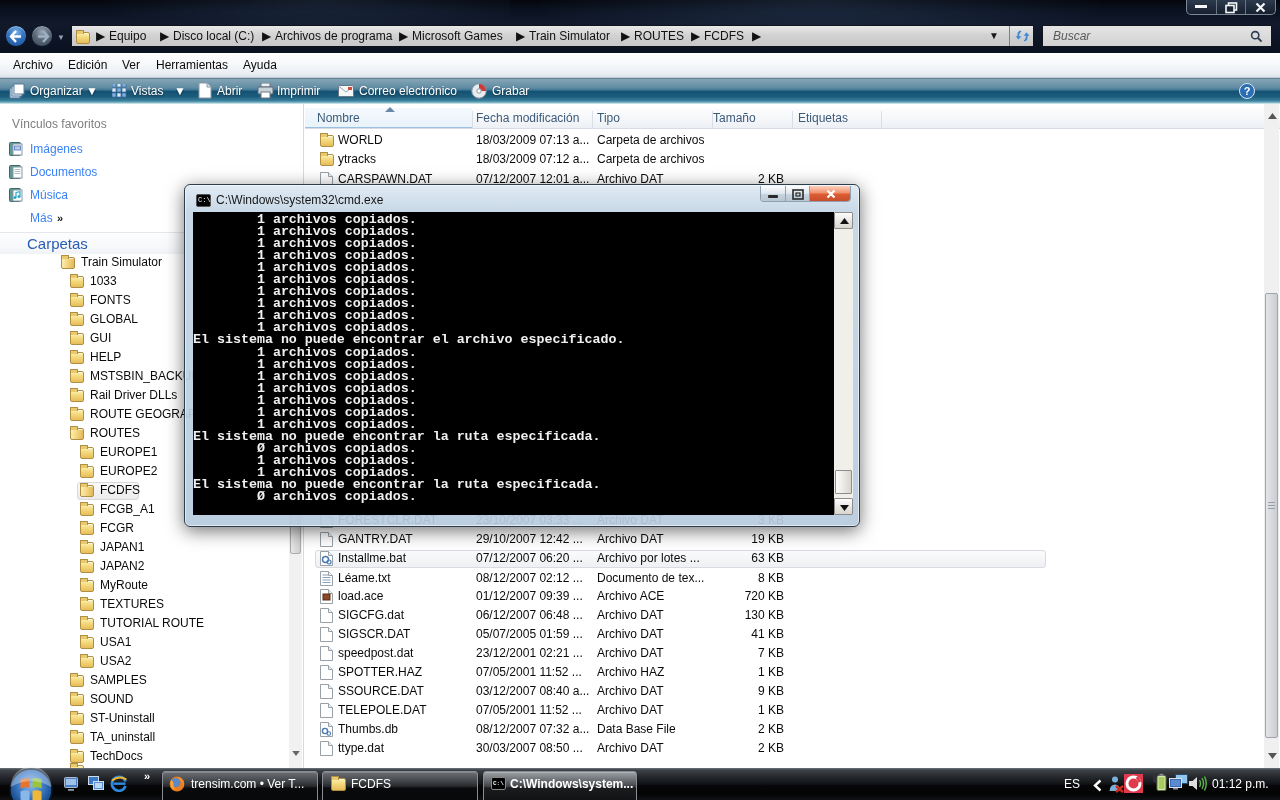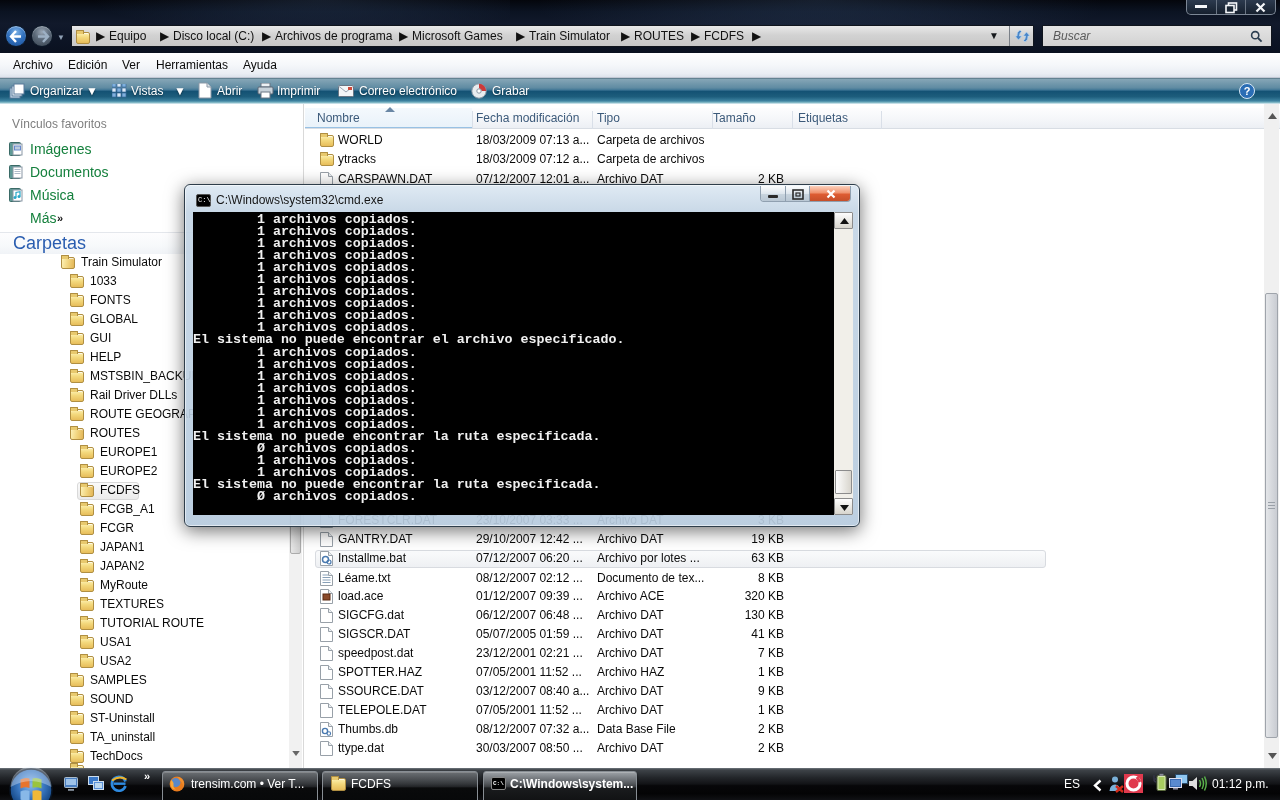--- a/index.html
+++ b/index.html
@@ -23,23 +23,23 @@
 #searchbox{left:1042px;top:25px;width:230px;height:22px;background:linear-gradient(180deg,#e4e4e4,#d2d2d2);border:1px solid #10151d;border-radius:1px}
 #searchbox .ph{position:absolute;left:10px;top:0;height:20px;line-height:20px;font-style:italic;font-size:12px;color:#5a5a5a}
 #menubar{left:0;top:53px;width:1280px;height:25px;background:linear-gradient(180deg,#ffffff,#f5f7fa 50%,#eaeef4 85%,#dde3ec 100%);border-bottom:1px solid #c2c8d4}
 #menubar span{position:absolute;top:0;height:24px;line-height:24px;font-size:12px;color:#0a0a0a}
 #toolbar{left:0;top:78px;width:1280px;height:26px;box-shadow:inset 0 1px 0 rgba(70,100,115,.55);
 background:linear-gradient(180deg,#8aa9b9 0%,#5f8ba2 38%,#3d7494 47%,#135173 50%,#1d5d7c 72%,#3d82a0 88%,#7ab3c2 94%,#c3dde6 98%,#d8eaef 100%)}
 #toolbar .t{position:absolute;top:0;height:26px;line-height:26px;font-size:12px;color:#fff;text-shadow:0 1px 2px rgba(0,0,0,.45)}
 .tsep{color:#cfe0ea;font-size:7px}
 #navpane{left:0;top:104px;width:304px;height:664px;background:#fff;border-right:1px solid #d9d9d9}
 #favhdr{left:12px;top:117px;font-size:12px;color:#7e7e7e}
-.fav{position:absolute;height:16px;line-height:16px;font-size:14px;color:#15803d}
+.fav{position:absolute;height:16px;line-height:16px;font-size:12px;color:#3b82f6}
 #carp{left:0;top:232px;width:303px;height:22px;background:linear-gradient(180deg,#fdfdfe,#f7f9fb 60%,#f0f3f7);border-top:1px solid #e4e7ec}
-#carp span{position:absolute;left:13px;top:0;height:21px;line-height:21px;font-size:18px;color:#2a5db0}
+#carp span{position:absolute;left:27px;top:0;height:21px;line-height:21px;font-size:15px;color:#2a5db0}
 .tr{position:absolute;height:19px;line-height:19px;font-size:12px;color:#0a0a0a;white-space:nowrap}
 .fol{position:absolute;width:14px;height:12px;border:1px solid #b08f42;border-radius:2px;
 background:linear-gradient(180deg,#fdf0ae 0%,#f3d87c 45%,#e7bd5a 100%);box-shadow:inset 0 1px 0 rgba(255,255,255,.7)}
 .fol:before{content:"";position:absolute;left:-1px;top:-3px;width:6px;height:3px;background:#e8c96e;border:1px solid #b08f42;border-bottom:none;border-radius:1px 1px 0 0}
 .folo{background:linear-gradient(100deg,#fdf2b6 0%,#f0d27a 55%,#e2b456 100%)}
 #treesb{left:289px;top:254px;width:13px;height:514px;background:#f1f1f1}
 #treethumb{left:290px;top:460px;width:11px;height:94px;background:linear-gradient(90deg,#e8e8e8,#cfcfcf);border:1px solid #ababab;border-radius:2px}
 #filepane{left:305px;top:104px;width:975px;height:664px;background:#fff}
 #lvhdr{position:absolute;left:0px;top:4px;width:975px;height:21px;background:linear-gradient(180deg,#fdfdfe,#f4f6f9 60%,#eceff4);border-bottom:1px solid #d8dde4}
 #lvhdr .h{position:absolute;top:0;height:21px;line-height:21px;font-size:12px;color:#3c5a7a;white-space:nowrap}
@@ -360,21 +360,21 @@
 <div class="fr" style="left:597px;top:568.5px">Documento de tex...</div>
 <div class="fr" style="left:685px;top:568.5px;width:99px;text-align:right">8 KB</div>
 <svg class="ab" style="left:320px;top:589.2px" width="13" height="15" viewBox="0 0 13 15">
     <path d="M0.5 0.5 H8.5 L12.5 4.5 V14.5 H0.5 Z" fill="#fff" stroke="#98a0a8"></path>
     <path d="M8.5 0.5 V4.5 H12.5" fill="#eceff2" stroke="#98a0a8"></path>
     <rect x="3" y="5" width="7" height="6" fill="#8a4a2a" stroke="#5a2a12"></rect>
   </svg>
 <div class="fr" style="left:338px;top:587.2px">load.ace</div>
 <div class="fr" style="left:476px;top:587.2px">01/12/2007 09:39 ...</div>
 <div class="fr" style="left:597px;top:587.2px">Archivo ACE</div>
-<div class="fr" style="left:685px;top:587.2px;width:99px;text-align:right">320 KB</div>
+<div class="fr" style="left:685px;top:587.2px;width:99px;text-align:right">720 KB</div>
 <svg class="ab" style="left:320px;top:608.0px" width="13" height="15" viewBox="0 0 13 15">
     <path d="M0.5 0.5 H8.5 L12.5 4.5 V14.5 H0.5 Z" fill="#fff" stroke="#98a0a8"></path>
     <path d="M8.5 0.5 V4.5 H12.5" fill="#eceff2" stroke="#98a0a8"></path>
   </svg>
 <div class="fr" style="left:338px;top:606.0px">SIGCFG.dat</div>
 <div class="fr" style="left:476px;top:606.0px">06/12/2007 06:48 ...</div>
 <div class="fr" style="left:597px;top:606.0px">Archivo DAT</div>
 <div class="fr" style="left:685px;top:606.0px;width:99px;text-align:right">130 KB</div>
 <svg class="ab" style="left:320px;top:627.2px" width="13" height="15" viewBox="0 0 13 15">
     <path d="M0.5 0.5 H8.5 L12.5 4.5 V14.5 H0.5 Z" fill="#fff" stroke="#98a0a8"></path>

